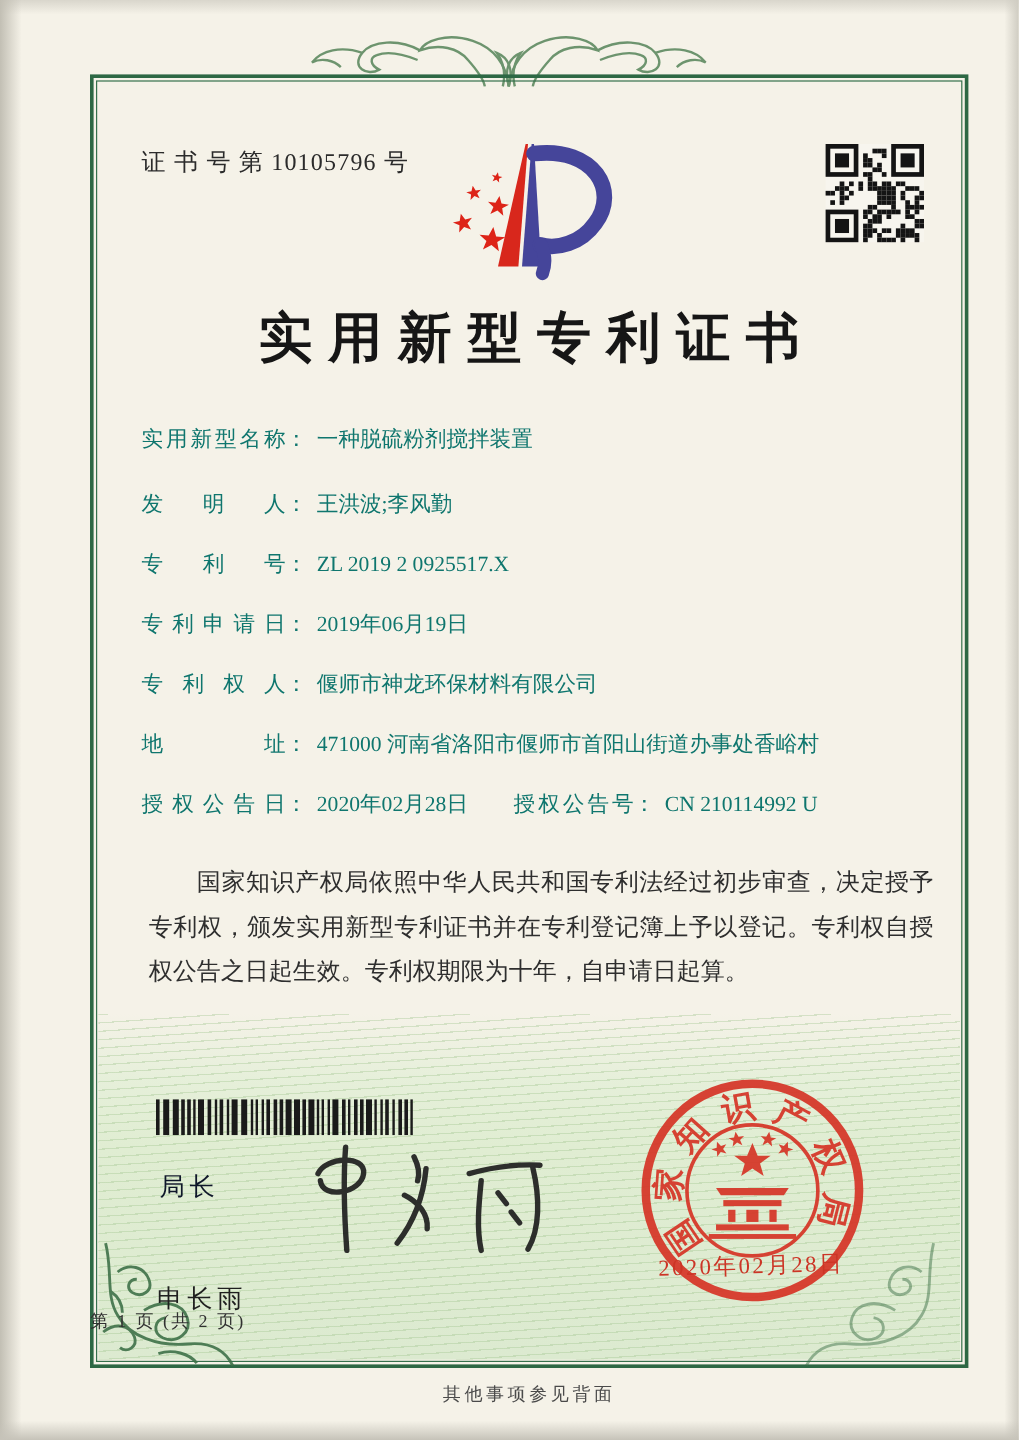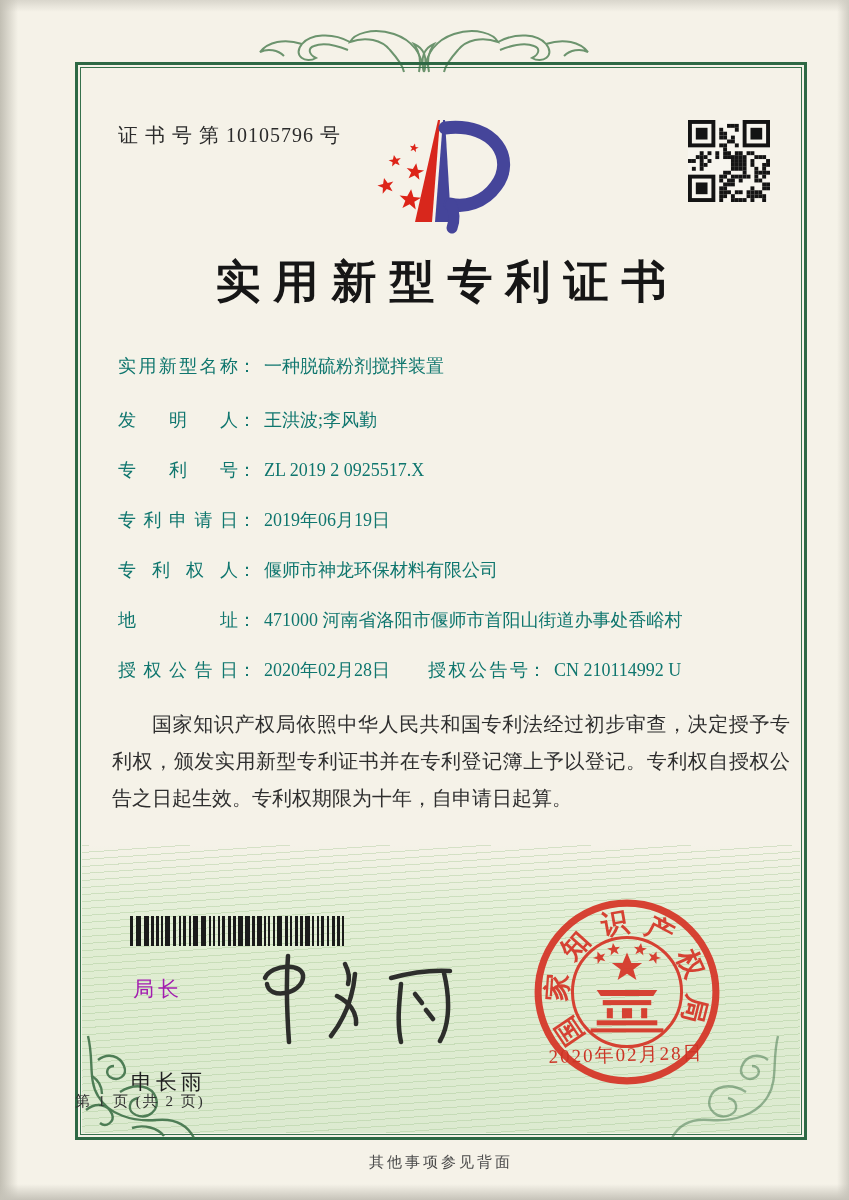--- a/index.html
+++ b/index.html
@@ -39,24 +39,24 @@
   .frow.first{margin-bottom:25px;}
   .flabel{display:inline-block;width:120px;text-align:justify;text-align-last:justify;
     -moz-text-align-last:justify;text-justify:inter-character;}
   .flabel2{display:inline-block;width:100px;text-align:justify;text-align-last:justify;text-justify:inter-character;}
   .fcolon{display:inline-block;}
   .fvalue{margin-left:8px;white-space:nowrap;}
   .fgroup2{margin-left:38px;display:flex;align-items:center;}
 
   .paras{position:absolute;left:112px;top:706px;width:678px;font-size:20px;line-height:37px;
     color:#2e2e2e;text-align:justify;}
-  .paras p{margin:0;text-indent:2em;}
+  .paras p{margin:12px;text-indent:2em;}
 
   .barcode{position:absolute;left:130px;top:916px;}
-  .sig-role{position:absolute;left:133px;top:975px;font-size:21px;letter-spacing:4px;color:#a21caf;}
+  .sig-role{position:absolute;left:133px;top:975px;font-size:21px;letter-spacing:4px;color:#0f172a;}
   .sig-name{position:absolute;left:131px;top:1068px;font-size:21px;letter-spacing:4px;color:#1f1f1f;}
   .signature{position:absolute;left:243px;top:942px;}
   .seal{position:absolute;left:528px;top:893px;}
   .seal-date{position:absolute;left:520px;top:1042px;width:212px;text-align:center;
     font-size:19px;color:#cc3526;letter-spacing:2px;transform:rotate(-1.5deg);}
 
   .page-info{position:absolute;left:75px;top:1092px;width:732px;
     font-size:15px;color:#313131;letter-spacing:2px;}
   .back-note{position:absolute;left:75px;top:1153px;width:732px;text-align:center;
     font-size:15px;color:#4a4a4a;letter-spacing:3px;}

